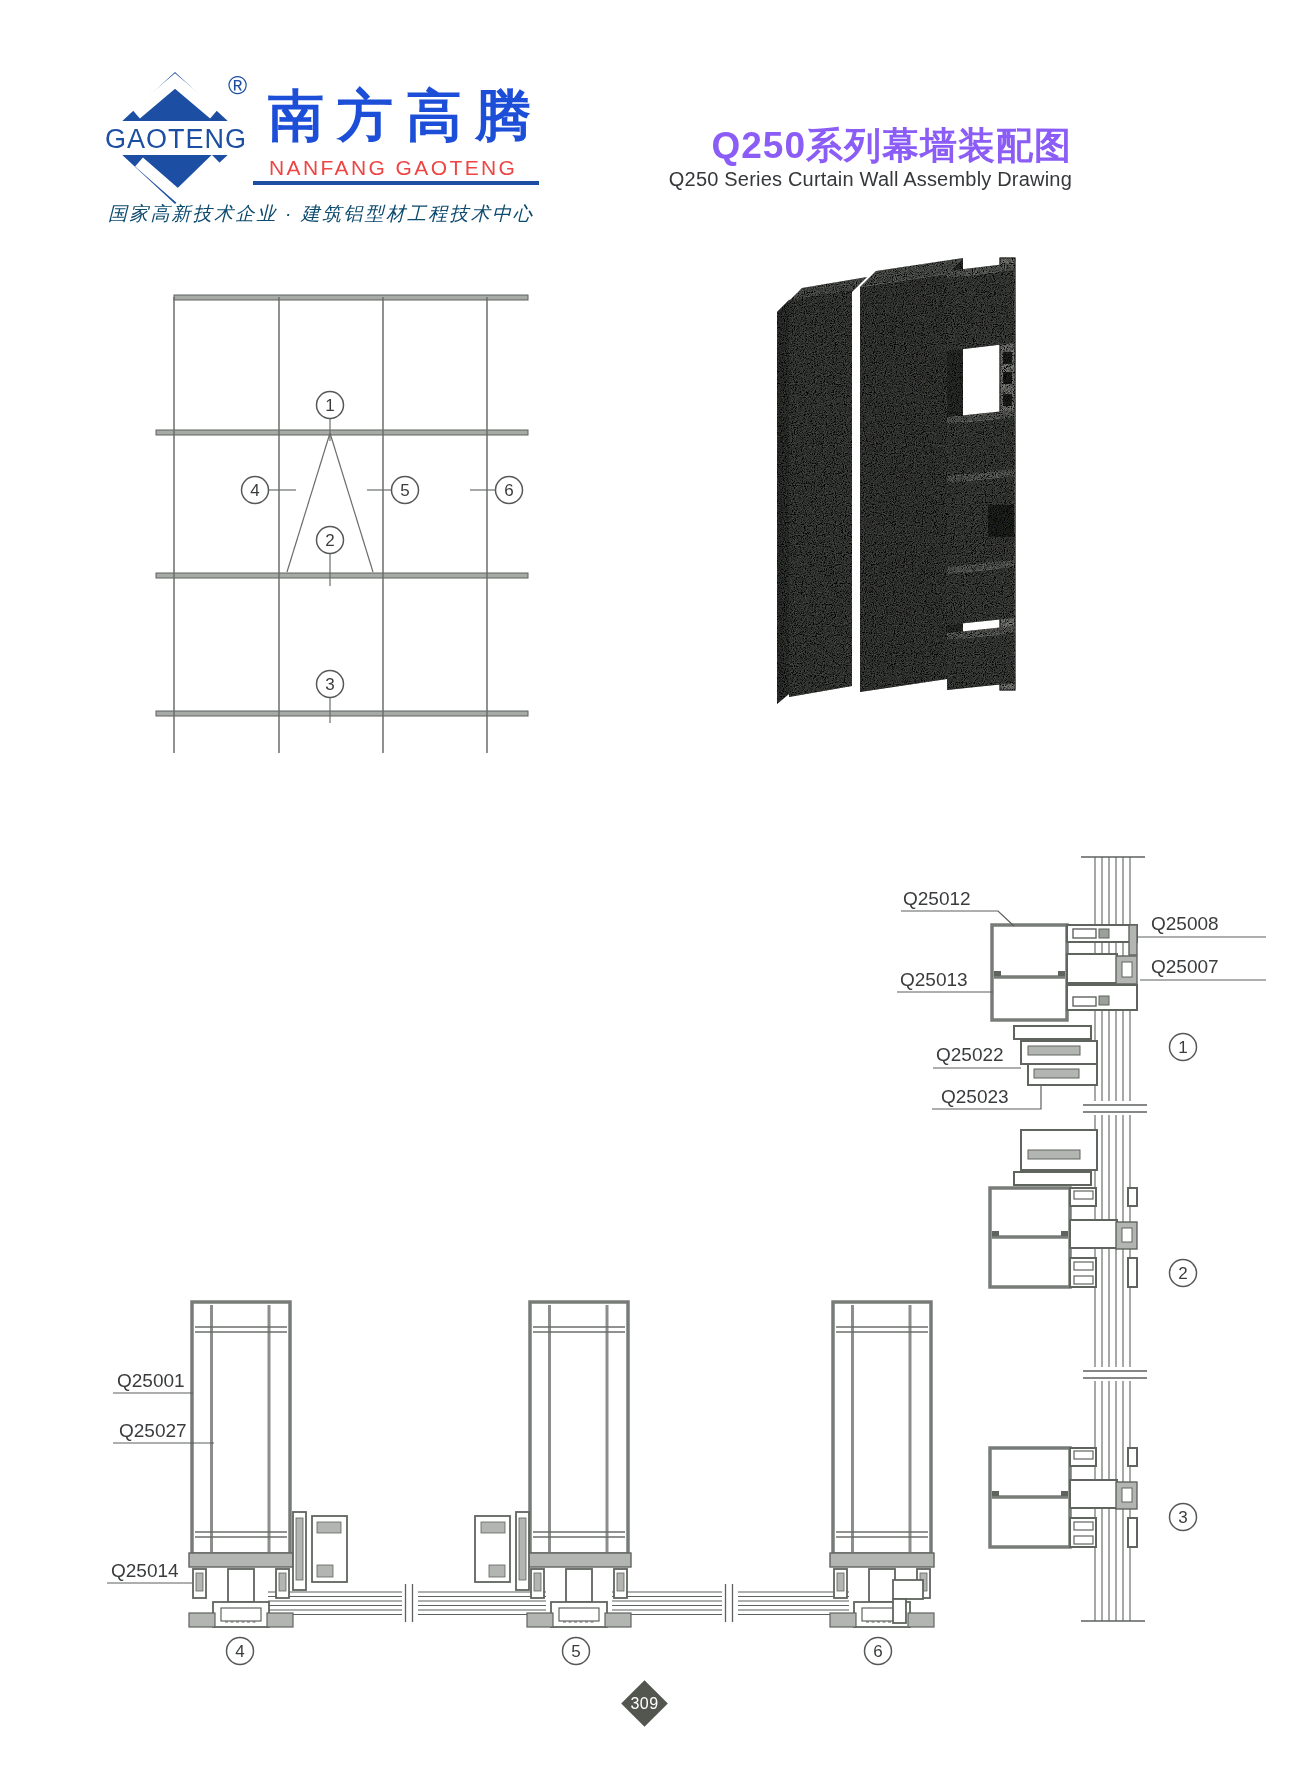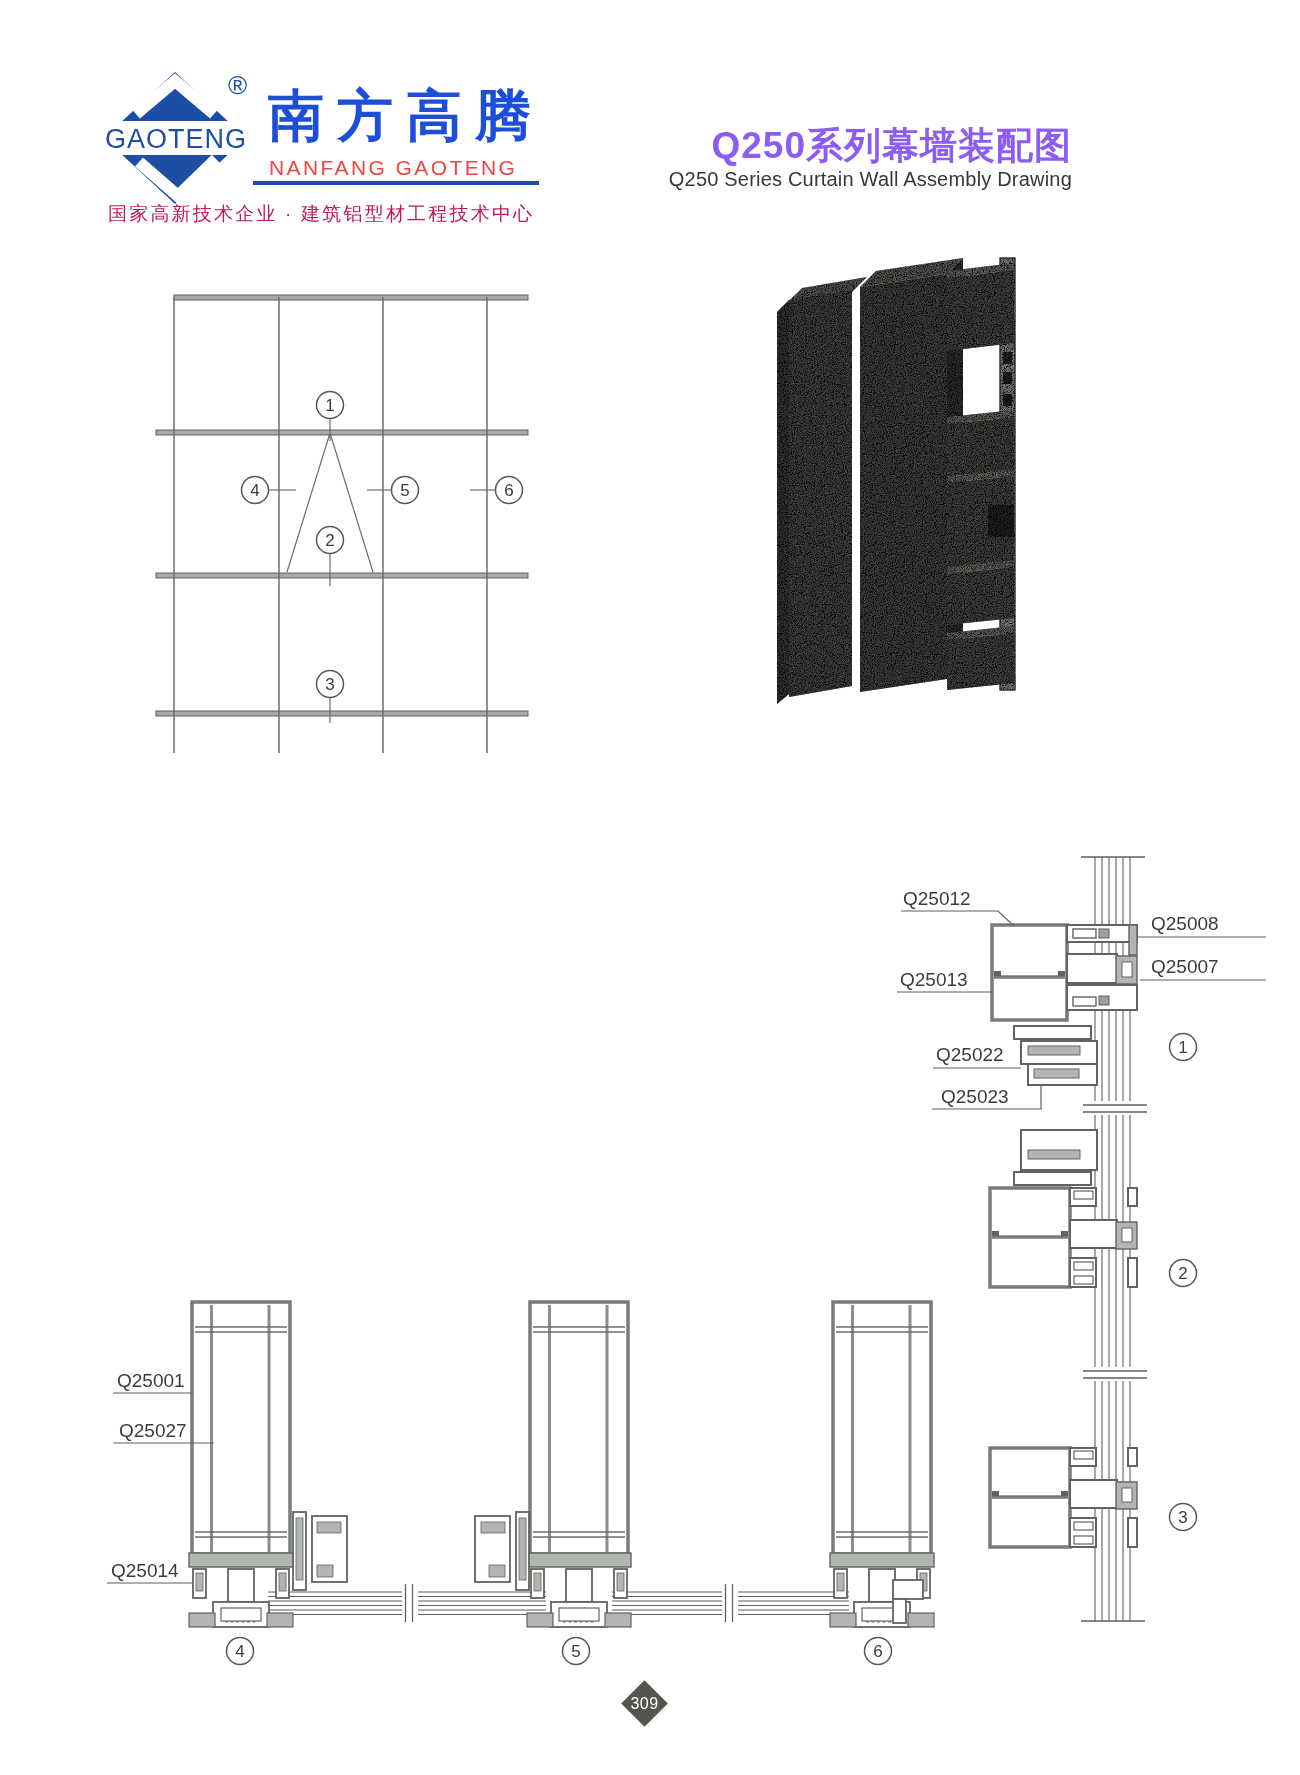--- a/index.html
+++ b/index.html
@@ -3,21 +3,21 @@
 <meta charset="utf-8">
 <style>
   html,body{margin:0;padding:0;background:#e8e8e8;}
   #page{position:relative;width:1300px;height:1775px;background:#ffffff;margin:0 auto;
         font-family:"Liberation Sans", sans-serif;overflow:hidden;}
   .abs{position:absolute;}
   
   #brand-cn{left:268px;top:88px;font-size:56px;font-weight:bold;color:#1d4ed8;letter-spacing:13px;line-height:1;}
   #brand-en{left:269px;top:157px;font-size:21px;font-weight:normal;color:#ef4444;letter-spacing:2.4px;line-height:1;}
   #brand-rule{left:253px;top:181px;width:286px;height:4px;background:#1c4fa3;}
-  #tagline{left:108px;top:203px;font-size:19px;color:#be185d;letter-spacing:2.2px;line-height:1.2;}
+  #tagline{left:108px;top:203px;font-size:19px;color:#0c4a6e;letter-spacing:2.2px;line-height:1.2;font-style:italic;}
   #title-block{right:228px;top:124px;text-align:right;}
   #title-cn{font-size:37px;font-weight:bold;color:#8b5cf6;letter-spacing:1px;line-height:1.2;}
   #title-en{font-size:20px;color:#35373a;letter-spacing:0.2px;}
   
   #page-diamond{left:628px;top:1687px;width:33px;height:33px;background:#53564e;transform:rotate(45deg);}
   #page-diamond span{position:absolute;left:0;top:0;width:33px;height:33px;display:flex;align-items:center;justify-content:center;
      transform:rotate(-45deg);color:#ffffff;font-size:16px;letter-spacing:0.5px;}
   svg{position:absolute;left:0;top:0;}
   text{font-family:"Liberation Sans", sans-serif;}
   .lbl{font-size:19px;fill:#3a3c3e;}

